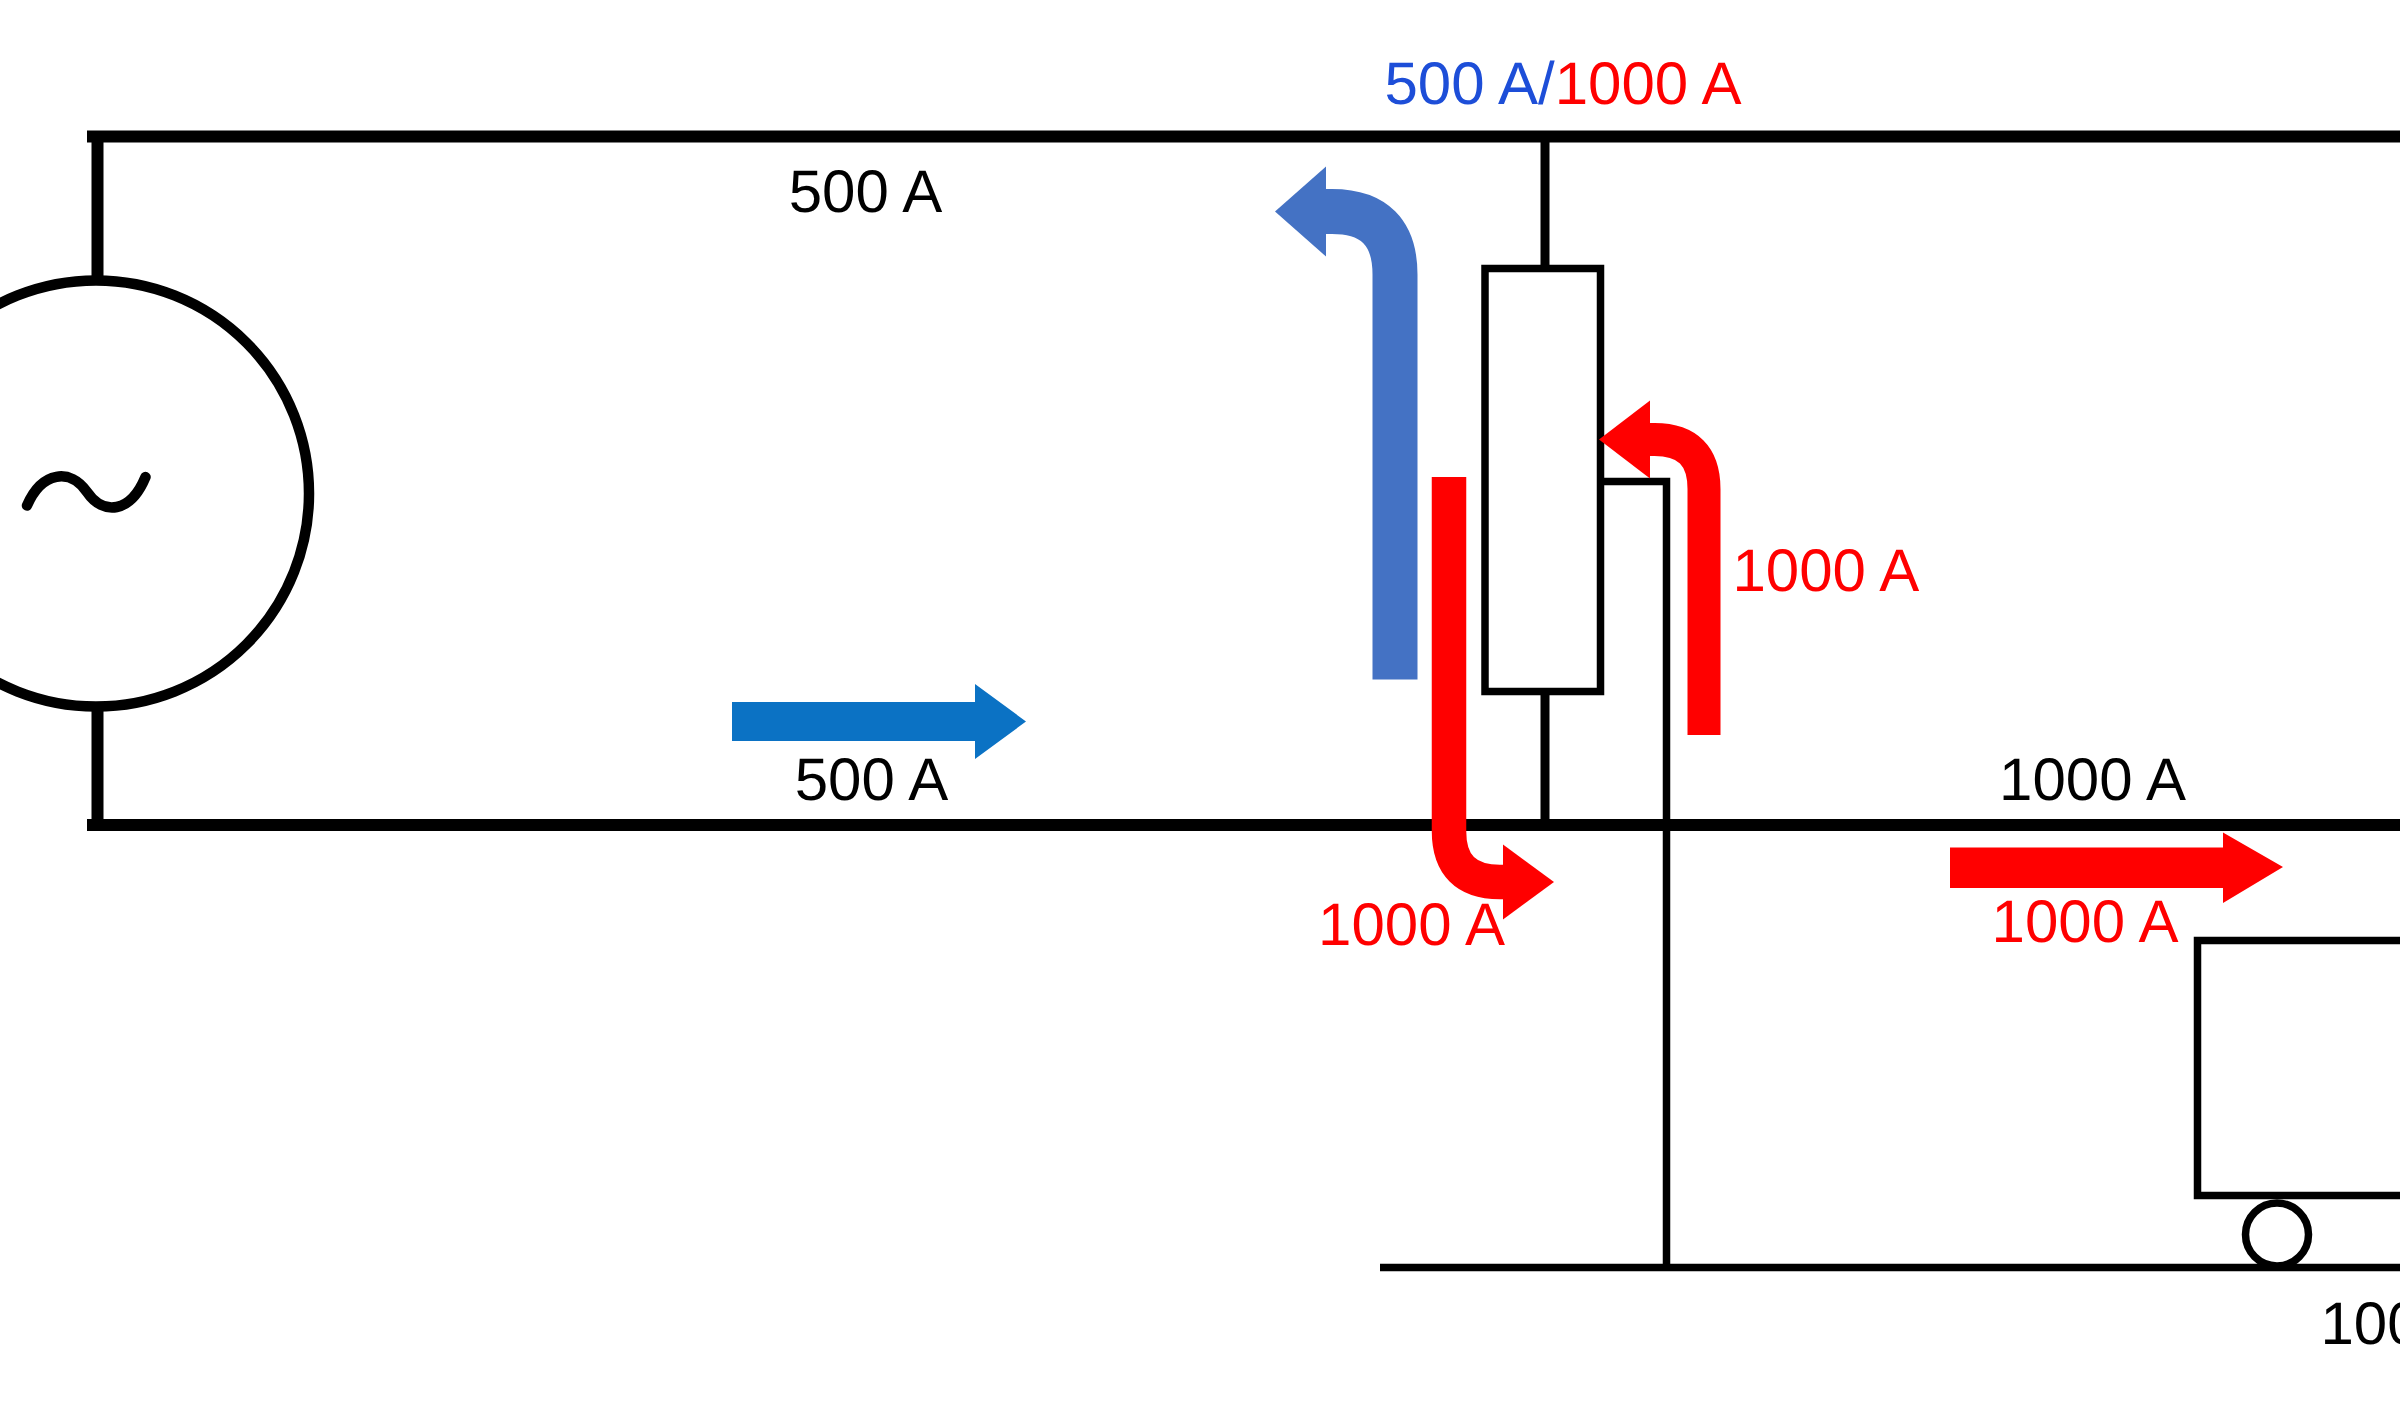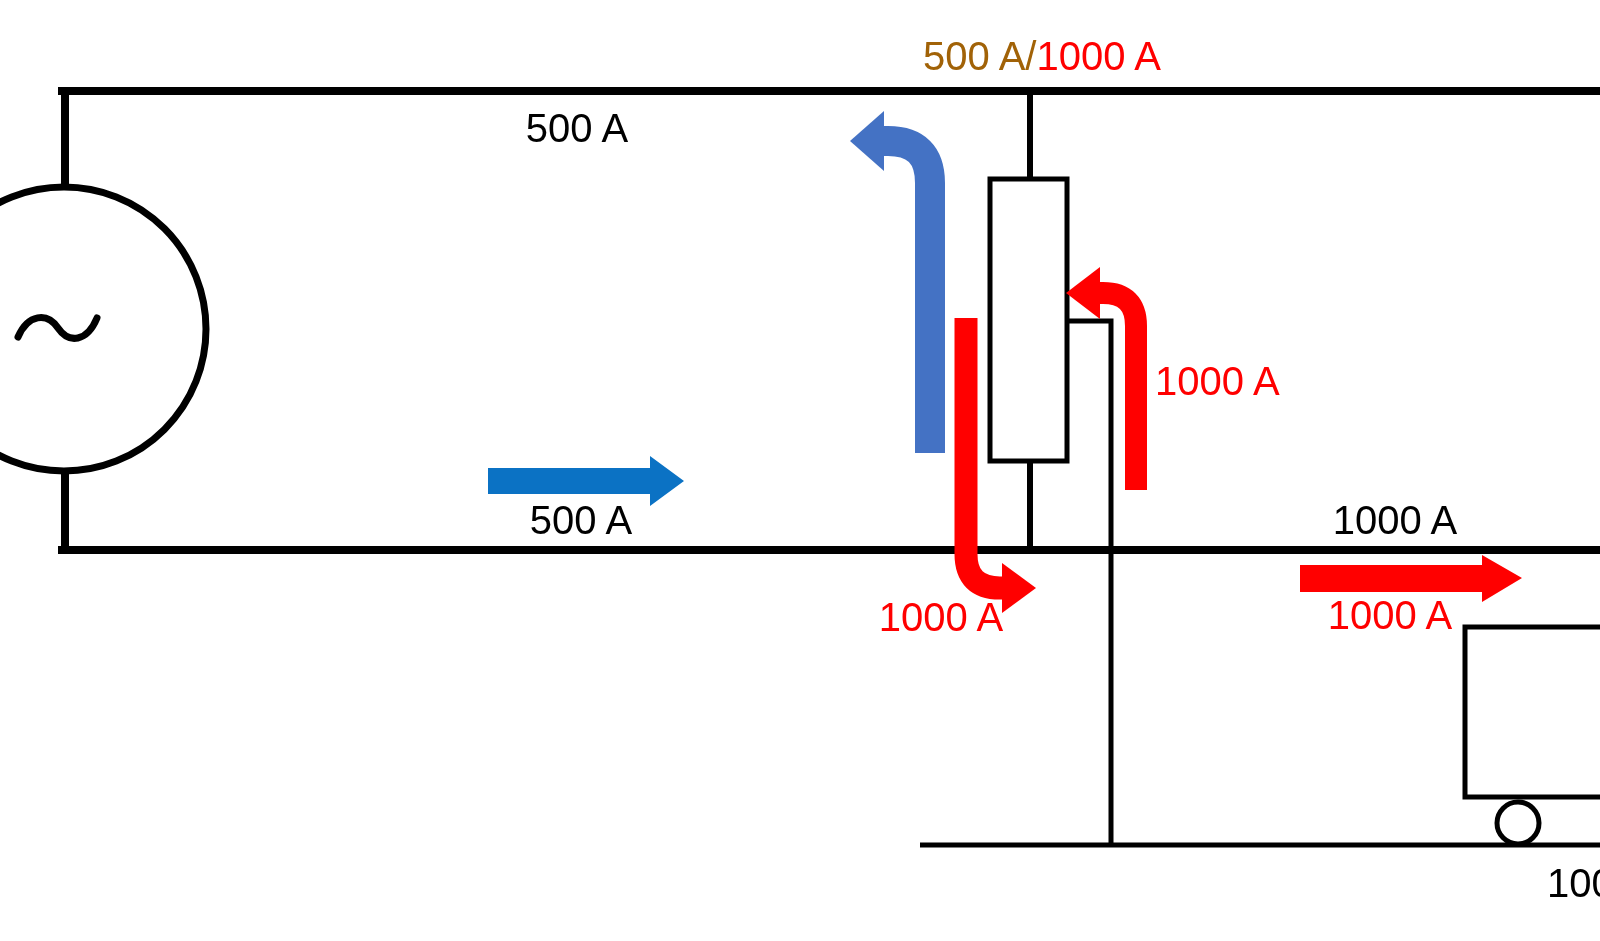--- a/index.html
+++ b/index.html
@@ -22,21 +22,21 @@
   }
   .lbl {
     position: absolute;
     font-size: 40px;
     line-height: 46px;
     white-space: nowrap;
     color: #000000;
   }
   .lbl.centered { transform: translateX(-50%); }
   .lbl.red  { color: #ff0000; }
-  .lbl .seg-blue { color: #a16207; }
+  .lbl .seg-blue { color: #1d4ed8; }
   .lbl .seg-red  { color: #ff0000; }
 </style>
 </head>
 <body>
 
 <div id="stage">
 
   <svg class="diagram" width="1600" height="941" viewBox="0 0 1600 941">
 
     <g>

